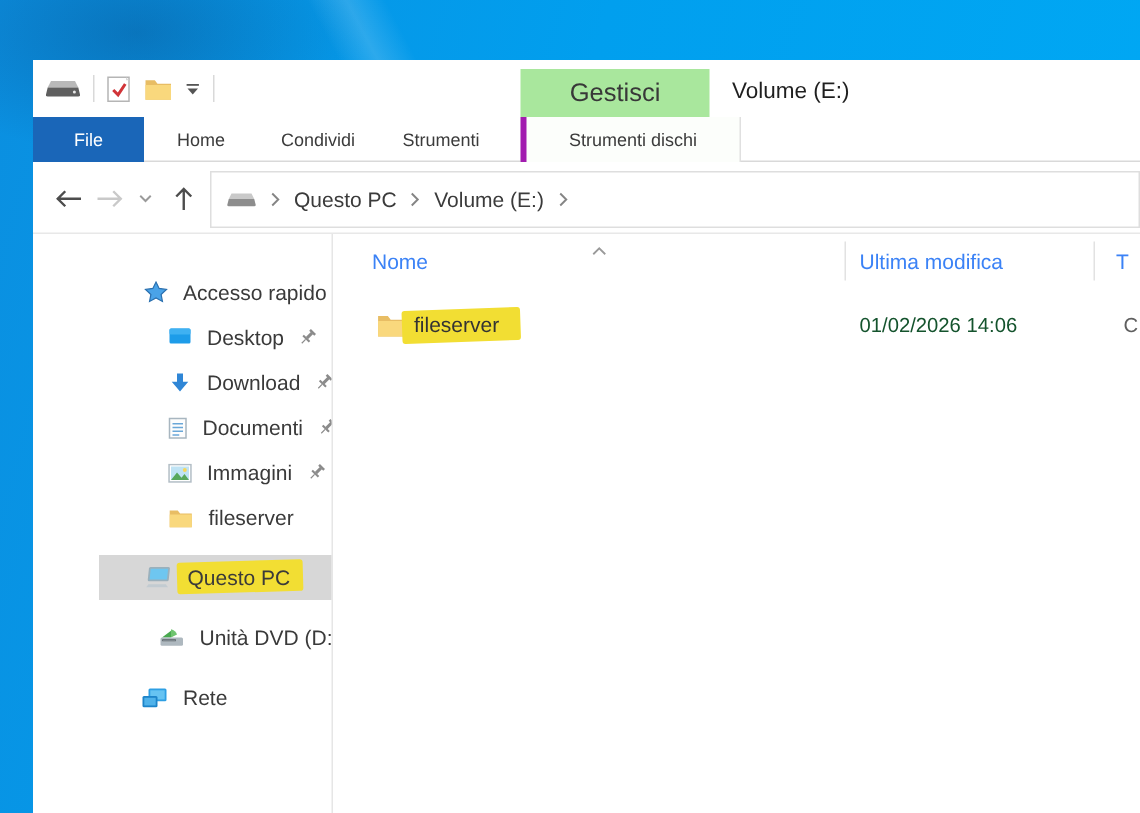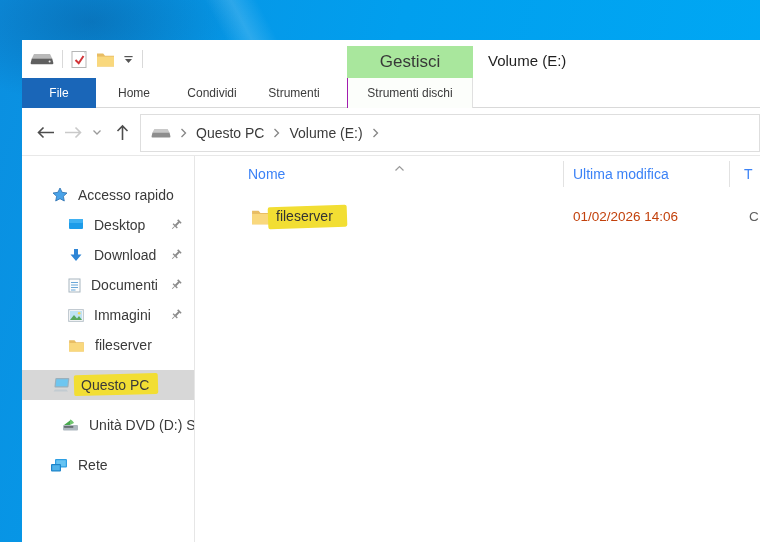--- a/index.html
+++ b/index.html
@@ -42,22 +42,22 @@
   }
   .tab{
     position:absolute; top:0; height:30px; display:flex; align-items:center; justify-content:center;
     font-size:12px; color:#3b3b3b; cursor:default;
   }
   .tab-file{ left:0; width:74px; background:#1a66b8; color:#fff; }
   .tab-home{ left:74px; width:76px; }
   .tab-condividi{ left:150px; width:80px; }
   .tab-visualizza{ left:230px; width:84px; }
   .tab-ctx{
-    left:325px; width:126px; background:#fcfefb;
-    border-left:1px solid #a21caf; border-right:1px solid #e0e0e0;
+    left:325px; width:147px; background:#fcfefb;
+    border-left:4px solid #a21caf; border-right:1px solid #e0e0e0;
   }
 
   
   .addressrow{
     position:absolute; left:0; top:69px; width:100%; height:47px;
     background:#fff; border-bottom:1px solid #e8e8e8;
   }
   .nav-btn{ position:absolute; top:0; height:47px; display:flex; align-items:center; justify-content:center; }
   .nav-back{ left:11px; width:24px; }
   .nav-forward{ left:39px; width:24px; }
@@ -66,22 +66,22 @@
   .address-field{
     position:absolute; left:118px; top:5px; right:0; height:38px;
     background:#fff; border:1px solid #dedede;
     display:flex; align-items:center; padding-left:10px; gap:9px;
   }
   .crumb{ font-size:14px; color:#3b3b3b; white-space:nowrap; }
 
   
   .content{ position:absolute; left:0; top:116px; width:100%; bottom:0; background:#fff; }
   .sidebar{
-    position:absolute; left:0; top:0; width:173px; height:100%;
-    border-right:1px solid #e6e6e6; padding-top:24px; background:#fff;
+    position:absolute; left:0; top:0; width:200px; height:100%;
+    border-right:1px solid #e6e6e6; padding-top:24px; background:#fff;padding-left:44px;
   }
   .side-row{
     height:30px; display:flex; align-items:center; gap:10px;
     font-size:14px; color:#3a3a3a; white-space:nowrap; overflow:hidden;
     padding-left:46px; position:relative; cursor:default;
   }
   .side-row.level1{ padding-left:30px; }
   .side-row.gap{ margin-top:10px; }
   .side-row.selected{ background:#d7d7d7; }
   .side-icon{ flex:0 0 auto; display:flex; }
@@ -101,21 +101,21 @@
   .hdr-modifica{ left:350px; }
   .hdr-tipo{ left:521px; }
   .col-sep{ position:absolute; top:5px; height:26px; width:1px; background:#e2e2e2; }
   .sep-1{ left:340px; } .sep-2{ left:506px; }
   .sort-caret{ position:absolute; left:171px; top:2px; }
 
   .file-row{ position:absolute; left:0; top:47px; width:100%; height:28px; cursor:default; }
   .file-row .row-icon{ position:absolute; left:28px; top:6px; }
   .row-name{ position:absolute; left:53px; top:5px; font-size:14px; color:#333; }
   .row-name .marker::before{ transform:rotate(-2deg); left:-8px; right:-14px; top:-2px; bottom:-4px; }
-  .row-date{ position:absolute; left:350px; top:6px; font-size:13.5px; color:#c2410c; white-space:nowrap; }
+  .row-date{ position:absolute; left:350px; top:6px; font-size:13.5px; color:#14532d; white-space:nowrap; }
   .row-type{ position:absolute; left:526px; top:6px; font-size:13.5px; color:#5f5f5f; white-space:nowrap; }
 </style>
 </head>
 <body>
 
 <div class="window">
 
   <div class="titlebar">
     <div class="qat">
       <span class="qat-btn">

